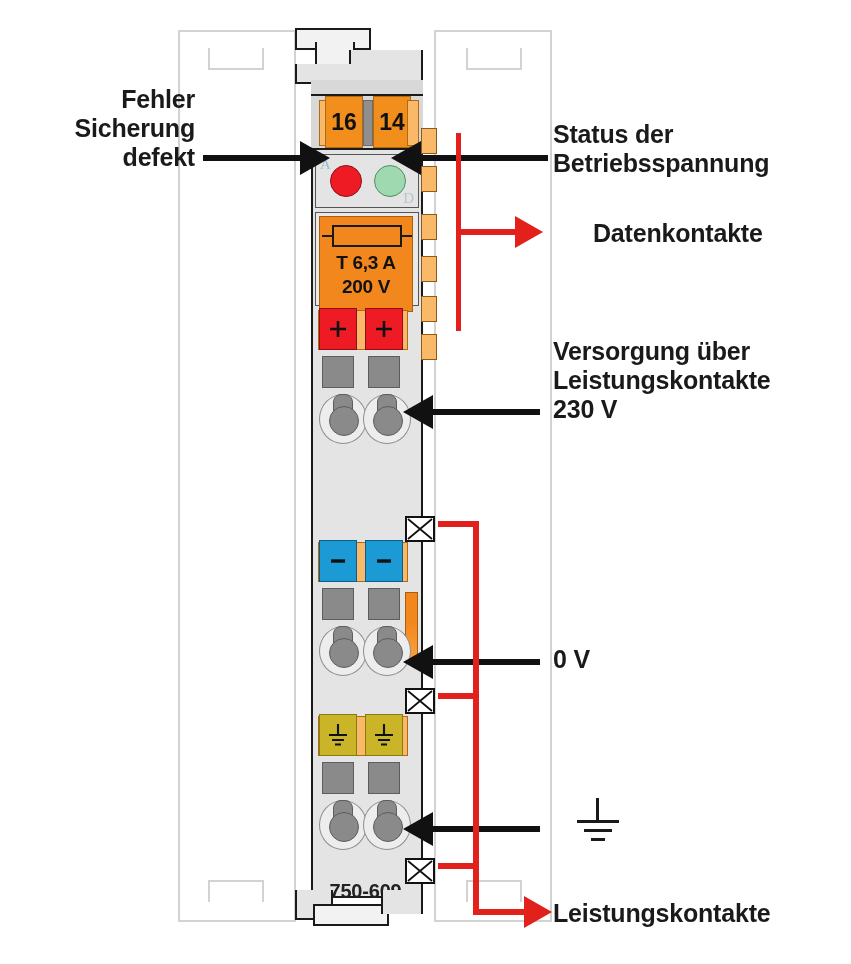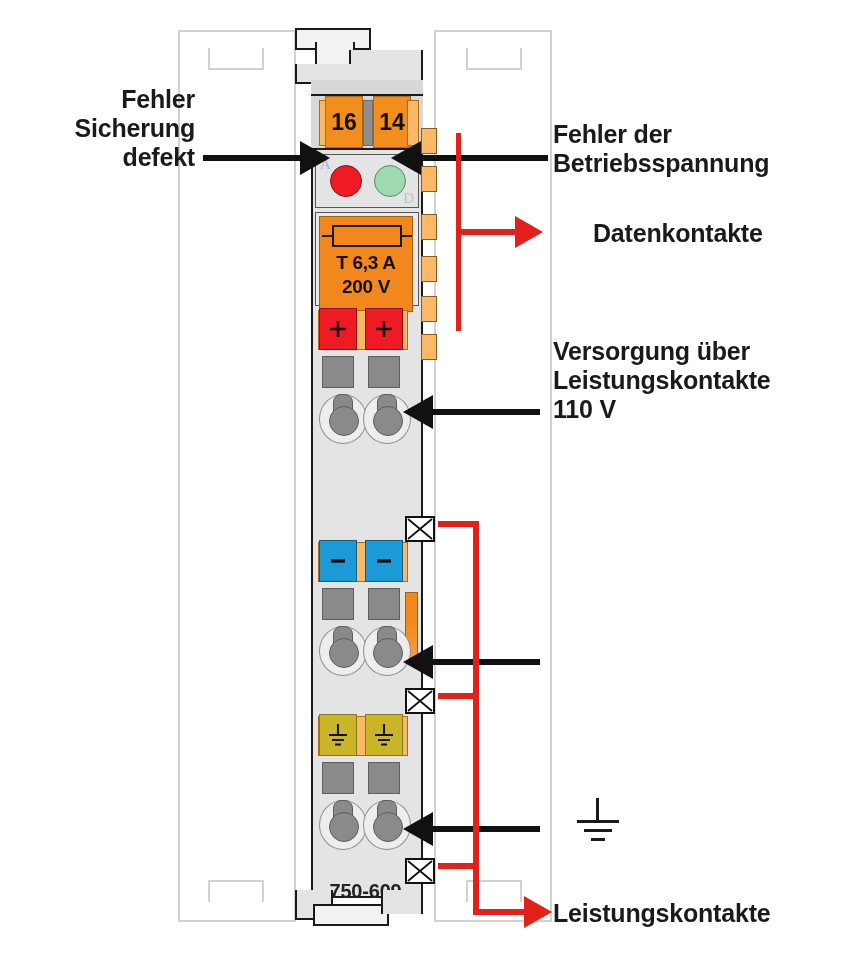--- a/index.html
+++ b/index.html
@@ -406,36 +406,37 @@
       </svg>
     </div>
   </div>
 
   <div class="lbl lbl-left" style="left:20px; top:85px; width:175px;">Fehler
 Sicherung
 defekt</div>
   <div class="arrow-line" style="left:203px; top:155px; width:100px;"></div>
   <div class="arrow-head right" style="left:300px; top:141px;"></div>
 
-  <div class="lbl lbl-right" style="left:553px; top:120px; width:290px;">Fehler der
+  <div class="lbl lbl-right" style="left:553px; top:120px; width:290px;">Status der
 Betriebsspannung</div>
   <div class="arrow-line" style="left:420px; top:155px; width:128px;"></div>
   <div class="arrow-head left" style="left:391px; top:141px;"></div>
 
   <div class="red-line" style="left:456px; top:133px; width:5px; height:198px;"></div>
   <div class="red-line" style="left:456px; top:229px; width:62px; height:6px;"></div>
   <div class="red-head" style="left:515px; top:216px;"></div>
   <div class="lbl lbl-right" style="left:553px; top:219px; width:290px;padding-left:40px;">Datenkontakte</div>
 
   <div class="lbl lbl-right" style="left:553px; top:337px; width:290px;">Versorgung über
 Leistungskontakte
-110 V</div>
+230 V</div>
   <div class="arrow-line" style="left:432px; top:409px; width:108px;"></div>
   <div class="arrow-head left" style="left:403px; top:395px;"></div>
 
+  <div class="lbl lbl-right" style="left:553px; top:645px; width:290px;">0 V</div>
   <div class="arrow-line" style="left:432px; top:659px; width:108px;"></div>
   <div class="arrow-head left" style="left:403px; top:645px;"></div>
 
   <div class="pe-sym" style="left:572px; top:798px; width:52px; height:44px;">
     <i style="left:24px; top:0px; width:3px; height:24px;"></i>
     <i style="left:5px; top:22px; width:42px; height:3px;"></i>
     <i style="left:12px; top:31px; width:28px; height:3px;"></i>
     <i style="left:19px; top:40px; width:14px; height:3px;"></i>
   </div>
   <div class="arrow-line" style="left:432px; top:826px; width:108px;"></div>

